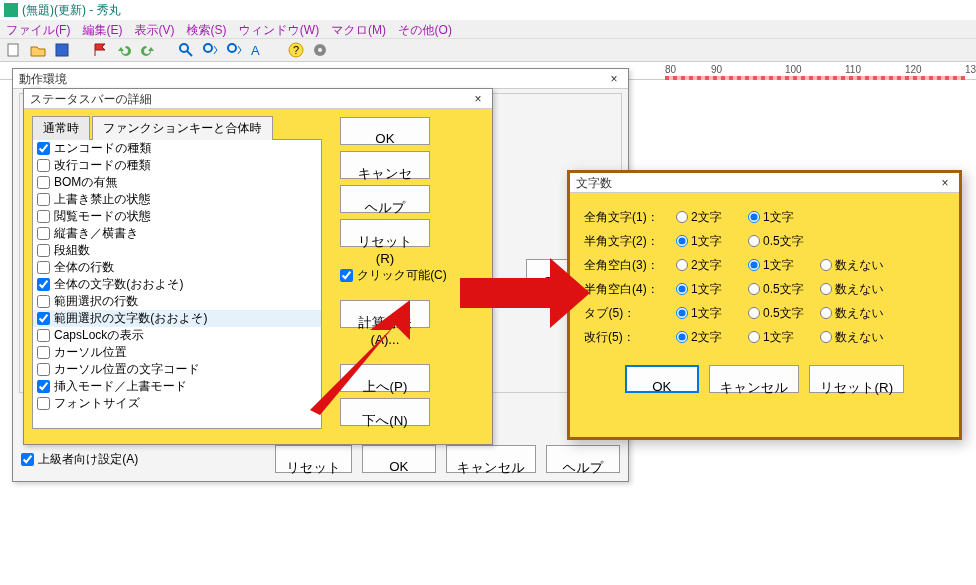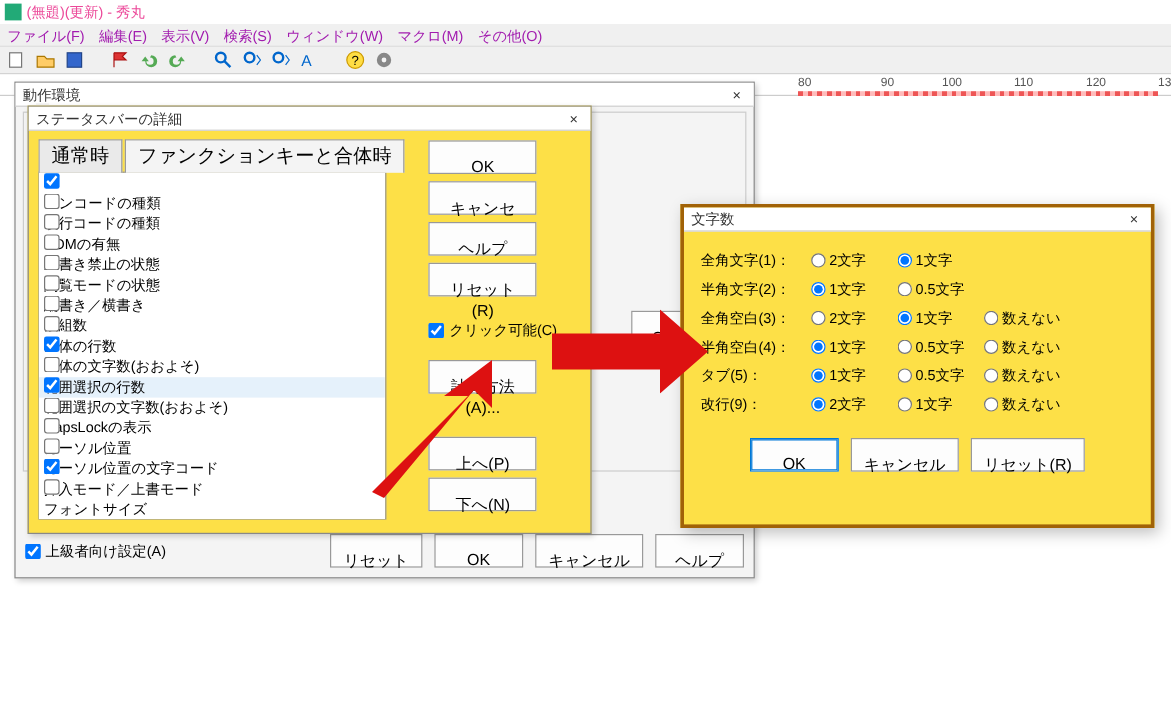--- a/index.html
+++ b/index.html
@@ -5,21 +5,21 @@
 * { box-sizing: border-box; margin: 0; padding: 0; }
 body {
   font-family: "MS UI Gothic", "Meiryo", sans-serif;
   font-size: 12px;
   background: #fff;
   width: 976px;
   height: 585px;
   position: relative;
   overflow: hidden;
 }
-.titlebar { height: 20px; background: #fff; display:flex; align-items:center; padding-left:4px; color:#ec4899; }
+.titlebar { height: 20px; background: #fff; display:flex; align-items:center; padding-left:4px; color:#0f766e; }
 .titlebar .ticon { width:14px; height:14px; background:#2a7; margin-right:4px; }
 .menubar { height:18px; display:flex; gap:12px; padding:2px 6px; background:#f0f0f0; color:#a21caf; }
 .menubar span { display:inline-block; }
 .toolbar { height:24px; background:#f0f0f0; border-top:1px solid #ddd; border-bottom:1px solid #ccc; display:flex; align-items:center; gap:8px; padding:0 6px; }
 .tbicon { width:16px; height:16px; display:inline-block; }
 .ruler { height:18px; background:#fff; border-bottom:1px solid #ccc; position:relative; font-size:10px; color:#555;}
 .ruler-mark { position:absolute; top:2px; }
 .ruler-redline { position:absolute; top:14px; left:665px; width:300px; height:4px;
   background: repeating-linear-gradient(90deg,#e55,#e55 4px,#fbb 4px,#fbb 8px); }
 
@@ -34,24 +34,24 @@
 .dlg-outer .groupbox .gblabel { position:absolute; top:-8px; left:10px; background:#f4f4f4; padding:0 4px;}
 .dlg-outer .stylebtn{ position:absolute; top:170px; right:10px; width:92px; height:22px;}
 .dlg-outer .bottomrow { position:absolute; bottom:8px; left:0; right:0; display:flex; align-items:center; padding:0 8px; gap:10px; justify-content:flex-end;}
 .dlg-outer .bottomrow .advanced { margin-right:auto; display:flex; align-items:center; gap:4px;}
 .btn { background:#fdfdfd; border:1px solid #999; height:22px; padding:13px 10px; min-width:74px; cursor:default; text-align:center;}
 
 
 .dlg-detail { left:23px; top:88px; width:470px; height:357px; background:#fde047;}
 .dlg-detail .body { position:relative; display:flex; height:calc(100% - 20px);}
 .tabs { display:flex; margin:6px 0 0 8px; }
-.tab { border:1px solid #999; border-bottom:none; background:#f4f4f4; padding:3px 10px; font-size:16px; position:relative; top:1px; margin-right:2px;}
+.tab { border:1px solid #999; border-bottom:none; background:#f4f4f4; padding:3px 10px; font-size:12px; position:relative; top:1px; margin-right:2px;}
 .tab.inactive { background:#eaeaea; }
 .listwrap { border:1px solid #999; background:#fff; width:290px; height:290px; margin:0 0 0 8px; overflow-y:scroll;}
-.listitem { display:flex; height:17px; padding:0 4px; gap:4px;flex-direction:column; }
+.listitem { display:flex; align-items:center; height:17px; padding:0 4px; gap:4px; }
 .listitem.sel { background:#e5f1fb;}
 .listitem input[type=checkbox]{ width:13px; height:13px;}
 .sidebtns { display:flex; flex-direction:column; gap:6px; padding:8px 0 0 18px; }
 .sidebtns .btn { width:90px; }
 .clickable-row { display:flex; align-items:center; gap:4px; margin:14px 0 10px 0;justify-content:space-between;}
 .calcbtn { width:92px; }
 .spacer { height:24px; }
 
 
 .dlg-cc { left:567px; top:170px; width:395px; height:270px; background:#fde047; border:3px solid #a16207; box-shadow:4px 4px 12px rgba(0,0,0,.25);}
@@ -131,21 +131,21 @@
       <text x="5" y="12" font-size="11">?</text>
     </svg>
   <svg class="tbicon">
       <circle cx="8" cy="8" r="6" fill="#888"></circle>
       <circle cx="8" cy="8" r="2" fill="#f4f4f4"></circle>
     </svg>
 </div>
 <div class="ruler">
   <div class="ruler-redline"></div>
 <span class="ruler-mark" style="left: 665px;">80</span>
-    <span class="ruler-mark" style="left: 734px;">90</span>
+    <span class="ruler-mark" style="left: 711px;">90</span>
     <span class="ruler-mark" style="left: 785px;">100</span>
     <span class="ruler-mark" style="left: 845px;">110</span>
     <span class="ruler-mark" style="left: 905px; text-align: center;">120</span>
     <span class="ruler-mark" style="left: 965px;">130</span>
   </div>
 
 <div class="dlg dlg-outer">
   <div class="dlg-title">
     <span>動作環境</span>
     <span class="close">×</span>
@@ -331,21 +331,21 @@
           <label class="radiocell">
             <input type="radio" name="ccr4" style="">
             <span>0.5文字</span>
           </label>
           <label class="radiocell wide">
             <input type="radio" name="ccr4" style="">
             <span>数えない</span>
           </label>
         </div>
         <div class="radiorow">
-          <span class="lbl">改行(9)：</span>
+          <span class="lbl">改行(5)：</span>
           <label class="radiocell">
             <input type="radio" name="ccr5" checked="" style="">
             <span>2文字</span>
           </label>
           <label class="radiocell">
             <input type="radio" name="ccr5" style="">
             <span>1文字</span>
           </label>
           <label class="radiocell wide">
             <input type="radio" name="ccr5" style="">

